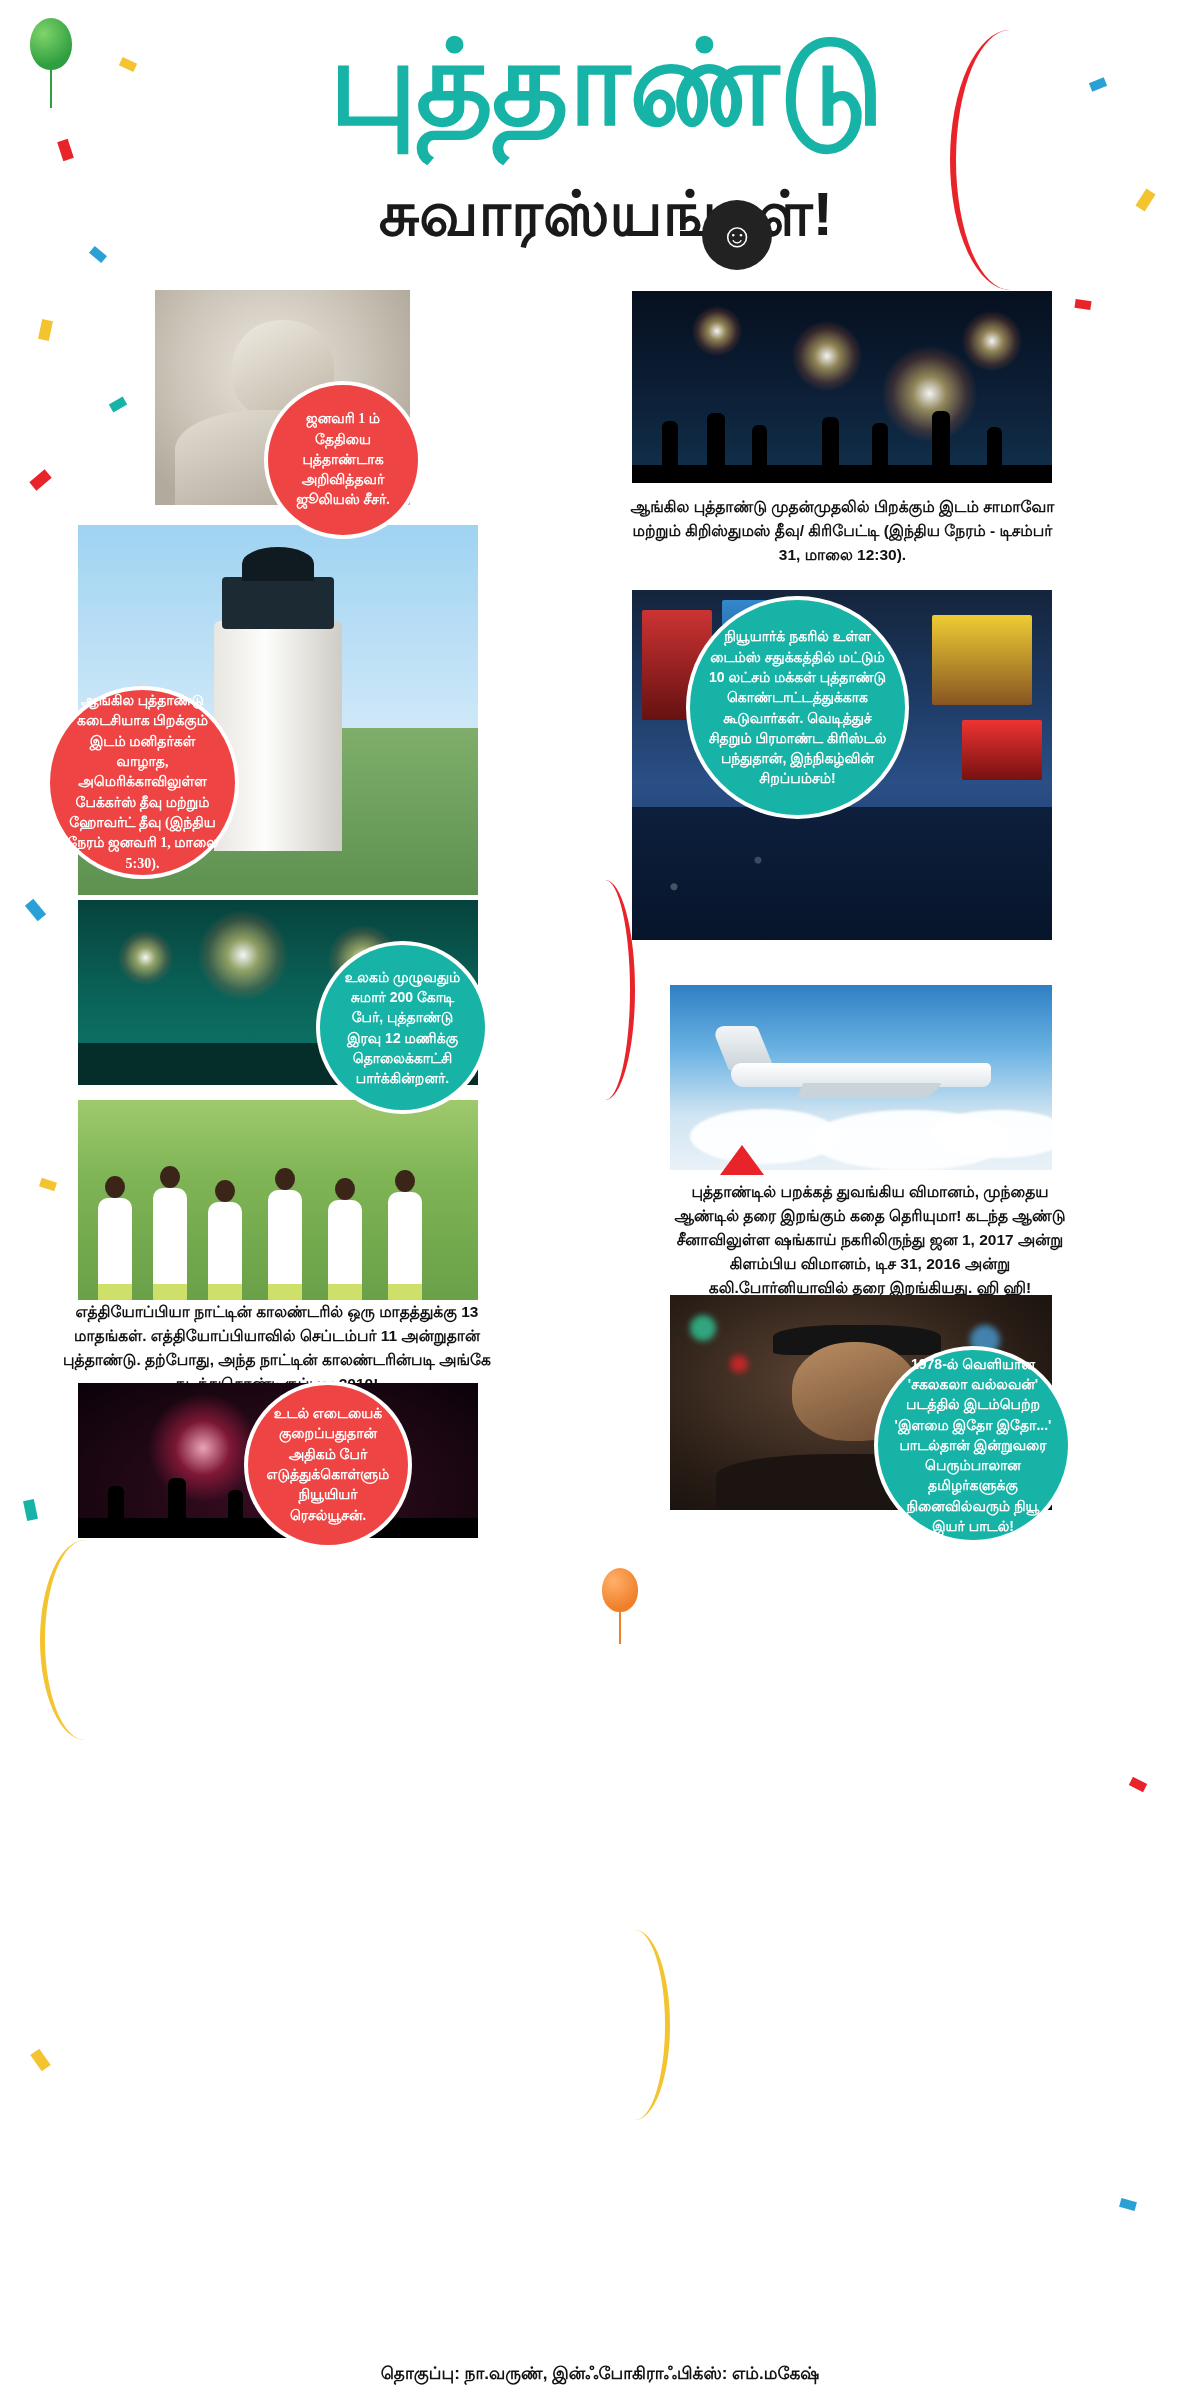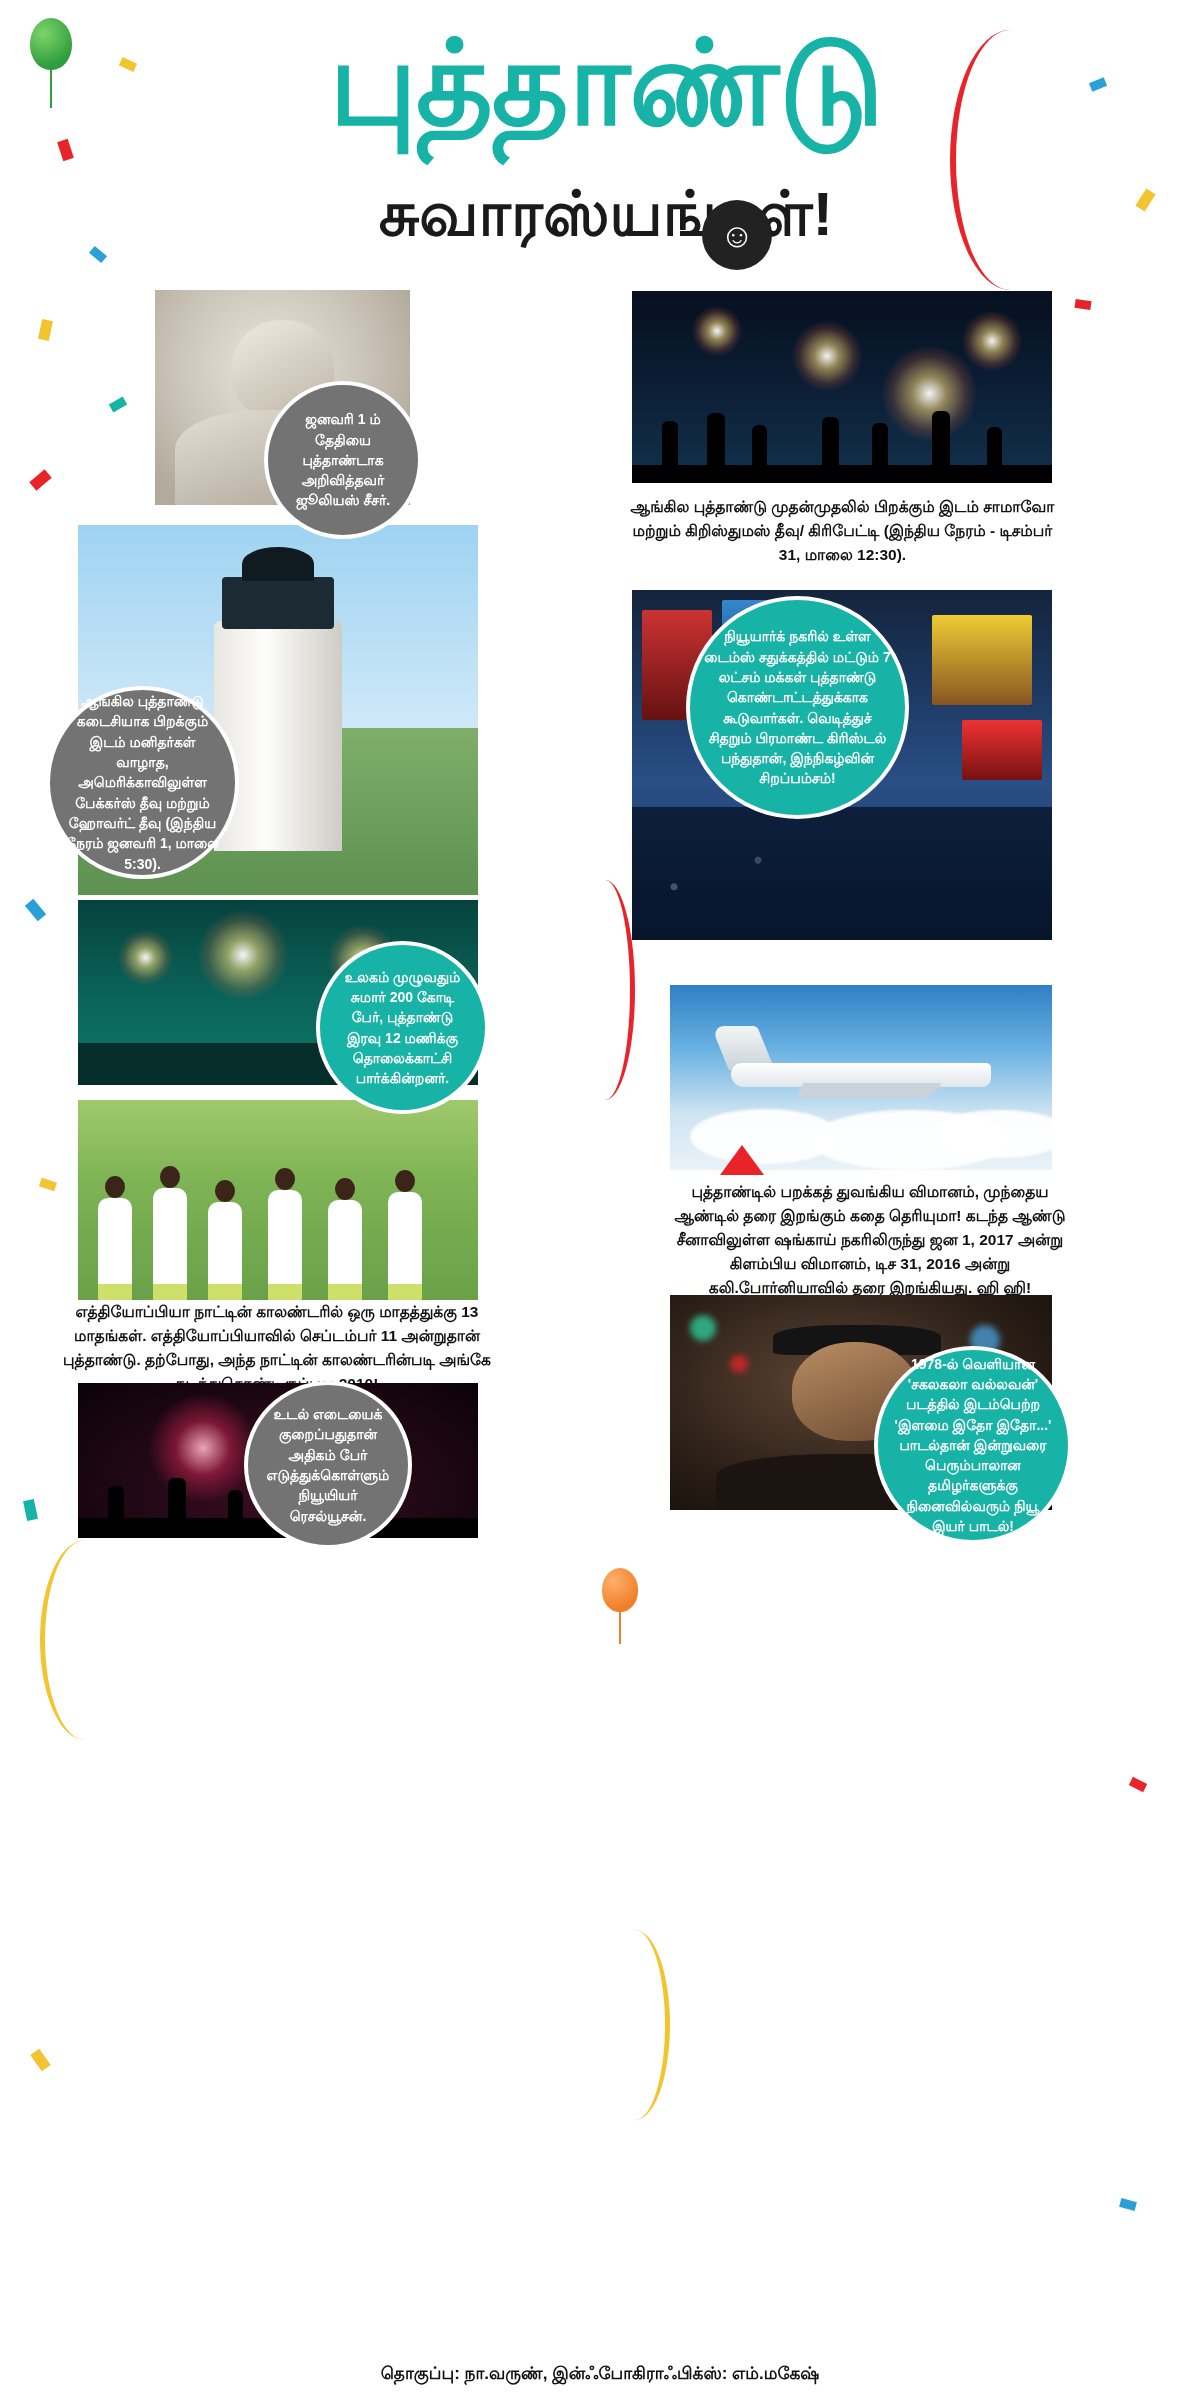--- a/index.html
+++ b/index.html
@@ -122,21 +122,21 @@
     align-items: center;
     justify-content: center;
     text-align: center;
     padding: 14px;
     font-size: 14px;
     line-height: 1.45;
     font-weight: bold;
     z-index: 6;
     box-shadow: 0 0 0 4px #fff;
   }
-  .bubble.red { background: #737373; }
+  .bubble.red { background: #ef4444; font-family: Liberation Serif, serif; }
   .bubble.teal { background: #16b3a6; }
   .bubble span { display: block; }
 
   .credits {
     position: absolute;
     bottom: 14px;
     left: 0; right: 0;
     text-align: center;
     font-size: 17px;
     font-weight: bold;
@@ -411,21 +411,21 @@
 <div class="photo" style="top:590px;left:632px;width:420px;height:350px;">
   <div class="crowd-scene">
     <div class="billboard" style="left:10px;top:20px;width:70px;height:110px;background:linear-gradient(#c33,#611);"></div>
     <div class="billboard" style="left:90px;top:10px;width:60px;height:140px;background:linear-gradient(#38c,#124);"></div>
     <div class="billboard" style="left:300px;top:25px;width:100px;height:90px;background:linear-gradient(#ec3,#852);"></div>
     <div class="billboard" style="left:330px;top:130px;width:80px;height:60px;background:linear-gradient(#e33,#711);"></div>
     <div class="crowd-mass"></div>
   </div>
 </div>
 <div class="bubble teal" style="top:600px;left:690px;width:215px;height:215px;">
-  <span>நியூயார்க் நகரில் உள்ள டைம்ஸ் சதுக்கத்தில் மட்டும் 7 லட்சம் மக்கள் புத்தாண்டு கொண்டாட்டத்துக்காக கூடுவார்கள். வெடித்துச் சிதறும் பிரமாண்ட கிரிஸ்டல் பந்துதான், இந்நிகழ்வின் சிறப்பம்சம்!</span>
+  <span>நியூயார்க் நகரில் உள்ள டைம்ஸ் சதுக்கத்தில் மட்டும் 10 லட்சம் மக்கள் புத்தாண்டு கொண்டாட்டத்துக்காக கூடுவார்கள். வெடித்துச் சிதறும் பிரமாண்ட கிரிஸ்டல் பந்துதான், இந்நிகழ்வின் சிறப்பம்சம்!</span>
 </div>
 
 <div class="photo" style="top:900px;left:78px;width:400px;height:185px;">
   <div class="fireworks-teal">
     <div class="fw-burst" style="left:120px;top:10px;width:90px;height:90px;"></div>
     <div class="fw-burst" style="left:250px;top:25px;width:70px;height:70px;"></div>
     <div class="fw-burst" style="left:40px;top:30px;width:55px;height:55px;"></div>
     <div class="silhouette" style="left:0;width:400px;height:42px;background:#052e2a;border-radius:0;"></div>
   </div>
 </div>

